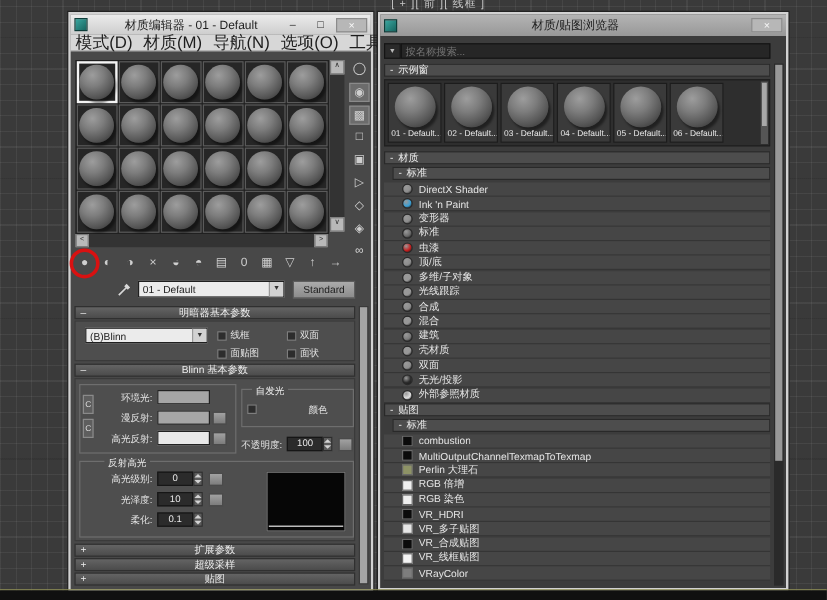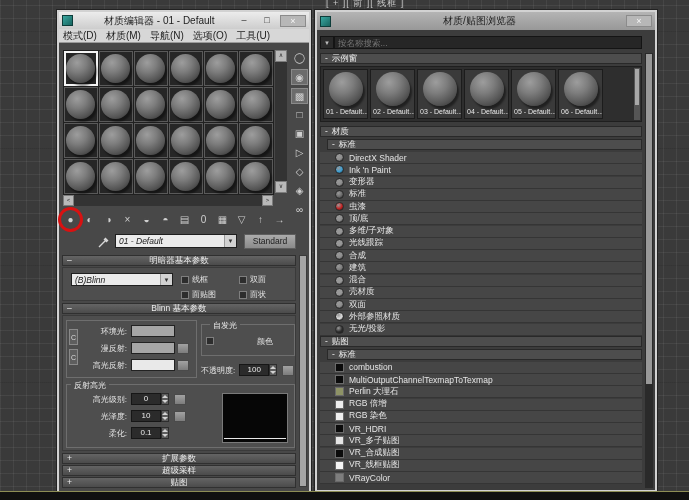--- a/index.html
+++ b/index.html
@@ -24,21 +24,21 @@
   #browser { left:315px; top:10px; width:342px; height:482px; background:#3c3c3c; }
   .titlebar { height:17px; background:linear-gradient(#ececec,#cdcdcd); display:flex; align-items:center; padding:0 3px; }
   #browser .titlebar { height:18px; background:linear-gradient(#b4b4b4,#989898);gap:36px; }
   .app-icon { width:11px; height:11px; background:linear-gradient(135deg,#3aa7a0,#176560); border:1px solid #0d3d3a; margin-right:5px; flex:none; }
   .title-text { flex:1; font-size:10px; color:#1e1e1e; white-space:nowrap; overflow:hidden; }
   #editor .title-text { padding-left:26px; }
   #browser .title-text { text-align:center; }
   .winbtn { width:20px; height:12px; margin-left:3px; font-size:9px; line-height:11px; text-align:center; color:#2a2a2a; flex:none; }
   .winbtn.close { width:26px; background:#b7b7b7; border:1px solid #8b8b8b; color:#f6f6f6; }
   .menubar { height:14px; background:#d7d7d7; border-bottom:1px solid #9b9b9b; display:flex; align-items:center; padding-left:4px; }
-  .menu-item { font-size:10px; color:#1d1d1d; margin-right:9px; white-space:nowrap; }
+  .menu-item { font-size:14px; color:#1d1d1d; margin-right:9px; white-space:nowrap; }
 
   
   #ed-body { position:absolute; top:31px; left:0; right:0; bottom:0; background:#484848; }
   #slot-grid { position:absolute; left:4px; top:7px; display:grid; grid-template-columns:repeat(6,34px); grid-auto-rows:35px; gap:1px; background:#202020; border:1px solid #202020; }
   .slot { position:relative; background:#262626; border:1px solid #5a5a5a; }
   .slot.selected { border:2px solid #f4f4f4; }
   .slot-sphere { position:absolute; left:50%; top:50%; width:29px; height:29px; margin:-15px 0 0 -15px; border-radius:50%;
     background:radial-gradient(circle at 38% 30%, #9d9d9d 0%, #7d7d7d 35%, #565656 68%, #303030 95%);
     box-shadow:2px 3px 2px rgba(0,0,0,0.45); }
   .slot-sphere.big { position:static; margin:2px auto 0 auto; width:34px; height:34px; }
@@ -53,21 +53,21 @@
 
   #side-toolbar { position:absolute; left:232px; top:7px; width:18px; display:flex; flex-direction:column; gap:3px; }
   .tool-btn { width:17px; height:16px; font-size:10px; line-height:15px; text-align:center; color:#cfcfcf; }
   .tool-btn.side.active { background:#6c6c6c; border:1px solid #8a8a8a; }
   #main-toolbar { position:absolute; left:3px; top:169px; display:flex; gap:2px; }
   #annotation-circle { position:absolute; left:-1px; top:164px; width:25px; height:25px; border:3px solid #d91111; border-radius:50%; }
 
   #name-row { position:absolute; left:0; top:191px; width:250px; height:16px; }
   .eyedropper { position:absolute; left:38px; top:1px; }
   .dropdown { background:#ebebeb; color:#1b1b1b; font-size:8.5px; display:flex; align-items:stretch; border:1px solid #1f1f1f; }
-  .dd-text { flex:1; padding:1px 0 0 3px; white-space:nowrap; overflow:hidden;font-style:italic; }
+  .dd-text { flex:1; padding:1px 0 0 3px; white-space:nowrap; overflow:hidden; }
   .dd-arrow { width:12px; background:#d2d2d2; border-left:1px solid #9a9a9a; text-align:center; font-size:6px; line-height:12px; color:#333; }
   #name-dd { position:absolute; left:56px; top:0; width:122px; height:14px; }
   .type-btn { position:absolute; left:185px; top:0; width:52px; height:15px; background:linear-gradient(#ababab,#8b8b8b); border:1px solid #5e5e5e; color:#1c1c1c; font-size:8.5px; text-align:center; line-height:13px; }
 
   .rollout-header { position:absolute; left:3px; width:234px; height:11px; background:linear-gradient(#646464,#4b4b4b); border:1px solid #303030; color:#ececec; font-size:8.5px; line-height:9px; text-align:center; }
   .rollout-header .pm { position:absolute; left:4px; top:0; }
   #collapsed-rollouts { position:absolute; left:3px; top:410px; width:234px; }
   #collapsed-rollouts .rollout-header { position:relative; left:0; margin-bottom:1px; }
   .panel { position:absolute; left:3px; width:234px; background:#4e4e4e; border:1px solid #3a3a3a; }
 
@@ -340,21 +340,21 @@
           <span class="spin-val">100</span>
           <span class="spin-arrows">
               <i class="up"></i>
               <i class="dn"></i>
             </span>
         </span>
         <span class="map-btn"></span>
       </div>
 
       <div class="group" style="left:3px; top:68px; width:229px; height:64px;">
-        <span class="group-legend" style="left:4px;">反射高光</span>
+        <span class="group-legend" style="left:20px;">反射高光</span>
         <div class="prow" style="left:8px; top:8px;">
           <span class="plabel" style="width:52px;">高光级别:</span>
           <span class="spinner">
             <span class="spin-val">0</span>
             <span class="spin-arrows">
                 <i class="up"></i>
                 <i class="dn"></i>
               </span>
           </span>
           <span class="map-btn"></span>
@@ -474,42 +474,42 @@
           </div>
           <div class="brow">
             <span class="mat-ic" style="background: radial-gradient(circle at 35% 30%, rgba(255, 255, 255, 0.45), rgb(151, 151, 151) 55%, rgb(21, 21, 21) 100%);"></span>
             <span class="blabel">光线跟踪</span>
           </div>
           <div class="brow">
             <span class="mat-ic" style="background: radial-gradient(circle at 35% 30%, rgba(255, 255, 255, 0.45), rgb(141, 141, 141) 55%, rgb(21, 21, 21) 100%);"></span>
             <span class="blabel">合成</span>
           </div>
           <div class="brow">
+            <span class="mat-ic" style="background: radial-gradient(circle at 35% 30%, rgba(255, 255, 255, 0.45), rgb(151, 151, 151) 55%, rgb(21, 21, 21) 100%);"></span>
+            <span class="blabel">混合</span>
+          </div>
+          <div class="brow">
             <span class="mat-ic" style="background: radial-gradient(circle at 35% 30%, rgba(255, 255, 255, 0.45), rgb(124, 124, 124) 55%, rgb(21, 21, 21) 100%);"></span>
             <span class="blabel">建筑</span>
           </div>
           <div class="brow">
             <span class="mat-ic" style="background: radial-gradient(circle at 35% 30%, rgba(255, 255, 255, 0.45), rgb(151, 151, 151) 55%, rgb(21, 21, 21) 100%);"></span>
-            <span class="blabel">混合</span>
-          </div>
-          <div class="brow">
-            <span class="mat-ic" style="background: radial-gradient(circle at 35% 30%, rgba(255, 255, 255, 0.45), rgb(151, 151, 151) 55%, rgb(21, 21, 21) 100%);"></span>
             <span class="blabel">壳材质</span>
           </div>
           <div class="brow">
             <span class="mat-ic" style="background: radial-gradient(circle at 35% 30%, rgba(255, 255, 255, 0.45), rgb(141, 141, 141) 55%, rgb(21, 21, 21) 100%);"></span>
             <span class="blabel">双面</span>
           </div>
           <div class="brow">
+            <span class="mat-ic" style="background: radial-gradient(circle at 35% 30%, rgba(255, 255, 255, 0.45), rgb(46, 46, 46) 55%, rgb(21, 21, 21) 100%);"></span>
+            <span class="blabel">无光/投影</span>
+          </div>
+          <div class="brow">
             <span class="mat-ic" style="background: radial-gradient(circle at 35% 30%, rgba(255, 255, 255, 0.45), rgb(222, 222, 222) 55%, rgb(21, 21, 21) 100%);"></span>
             <span class="blabel">外部参照材质</span>
-          </div>
-          <div class="brow">
-            <span class="mat-ic" style="background: radial-gradient(circle at 35% 30%, rgba(255, 255, 255, 0.45), rgb(46, 46, 46) 55%, rgb(21, 21, 21) 100%);"></span>
-            <span class="blabel">无光/投影</span>
           </div>
         </div>
 
       <div class="sec-header"><span class="pm">-</span><span>贴图</span></div>
       <div class="sec-header sub"><span class="pm">-</span><span>标准</span></div>
       <div id="map-list">
           <div class="brow">
             <span class="map-ic" style="background: rgb(11, 11, 11);"></span>
             <span class="blabel">combustion</span>
           </div>

